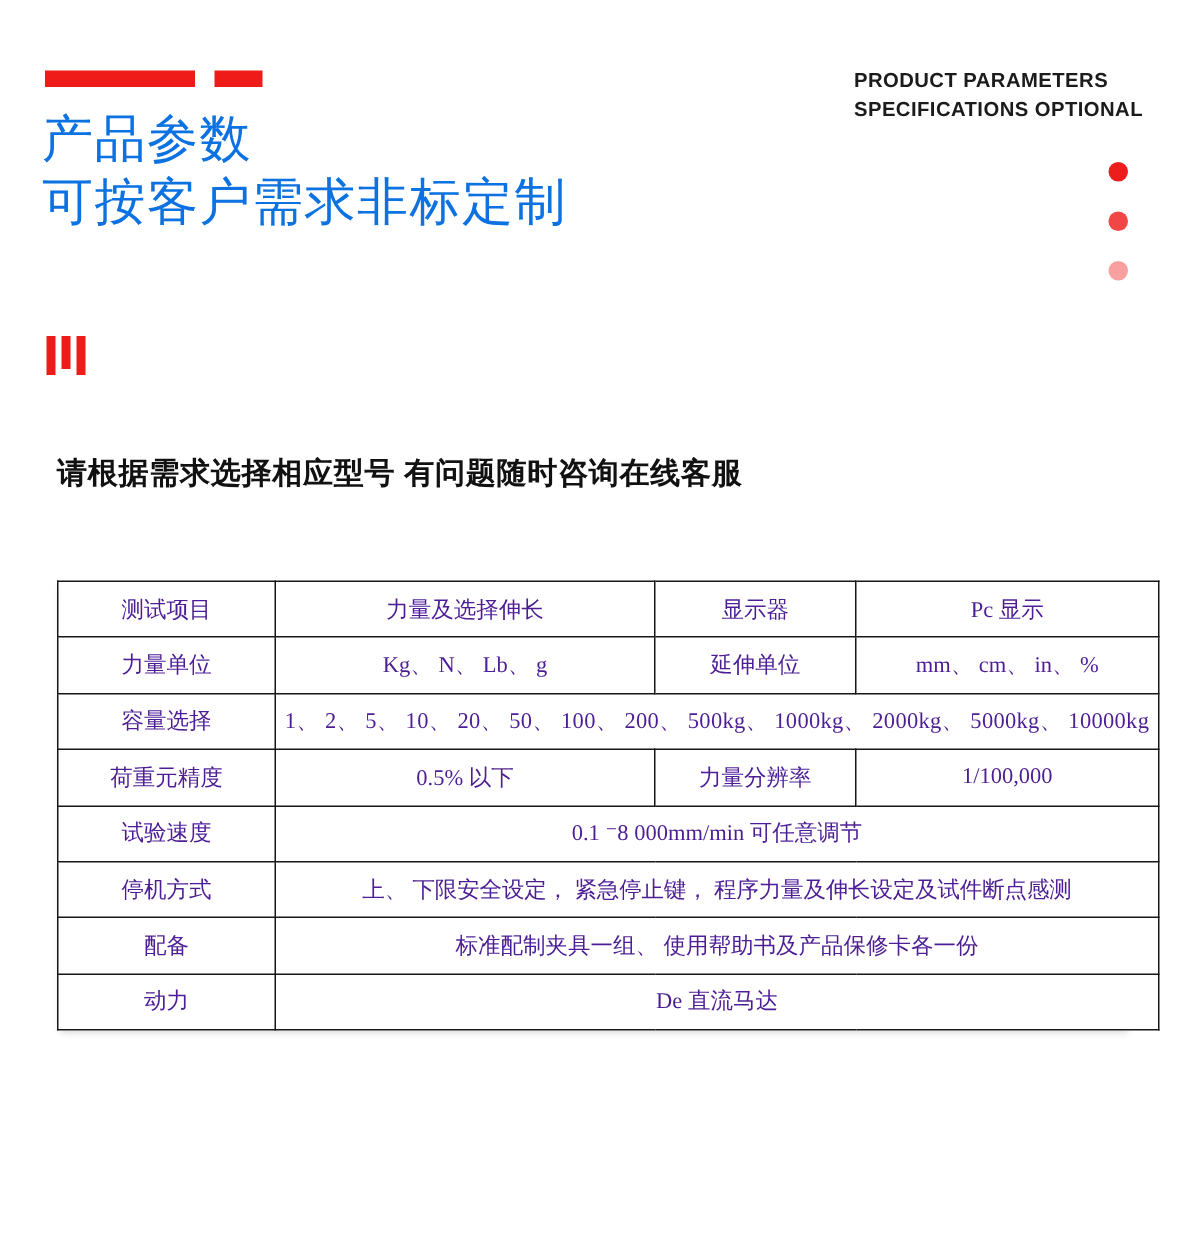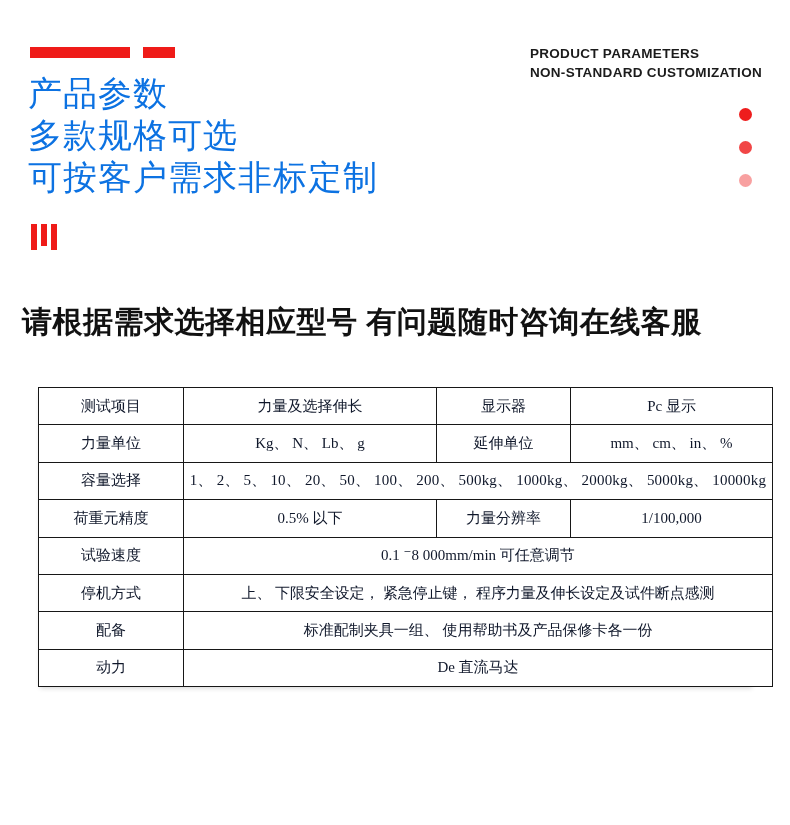--- a/index.html
+++ b/index.html
@@ -87,22 +87,22 @@
     border-radius: 50%;
     background: #ee1d1d;
     margin-bottom: 20px;
   }
   .dot.d2 { opacity: 0.82; }
   .dot.d3 { opacity: 0.42; }
 
   
   #subtitle {
     position: absolute;
-    left: 22px; top: 302px;
-    font-size: 30px;
+    left: 38px; top: 302px;
+    font-size: 20px;
     font-weight: 700;
     color: #111111;
     letter-spacing: 0.5px;
     white-space: nowrap;
   }
 
   
   #spec-table-wrap {
     position: absolute;
     left: 38px; top: 387px;
@@ -114,21 +114,21 @@
     border-collapse: collapse;
     width: 716px;
     table-layout: fixed;
     background: #ffffff;
   }
   table.spec td {
     border: 1px solid #171717;
     height: 36.4px;
     text-align: center;
     vertical-align: middle;
-    color: #0f172a;
+    color: #4c1d95;
     font-size: 15px;
     font-family: "Liberation Serif", "DejaVu Serif", serif;
     font-weight: 400;
     padding: 0 2px;
     white-space: nowrap;
     overflow: visible;
   }
   td.label {
     width: 140px;
     font-size: 15.5px;
@@ -157,33 +157,32 @@
 
 <div id="header">
 
   <div class="rule-row">
     <div class="rule-long"></div>
     <div class="rule-short"></div>
   </div>
 
   <div class="headline-group">
     <div class="headline">产品参数</div>
-    <div class="headline">多款规格可选</div>
     <div class="headline">可按客户需求非标定制</div>
   </div>
 
   <div class="ticks">
     <div class="tick t1"></div>
     <div class="tick t2"></div>
     <div class="tick t3"></div>
   </div>
 
   <div id="eng-block">
     <div class="eng-line">PRODUCT PARAMETERS</div>
-    <div class="eng-line">NON-STANDARD CUSTOMIZATION</div>
+    <div class="eng-line">SPECIFICATIONS OPTIONAL</div>
   </div>
 
   <div id="dots">
     <div class="dot d1"></div>
     <div class="dot d2"></div>
     <div class="dot d3"></div>
   </div>
 </div>
 
 <div id="subtitle">请根据需求选择相应型号  有问题随时咨询在线客服</div>

